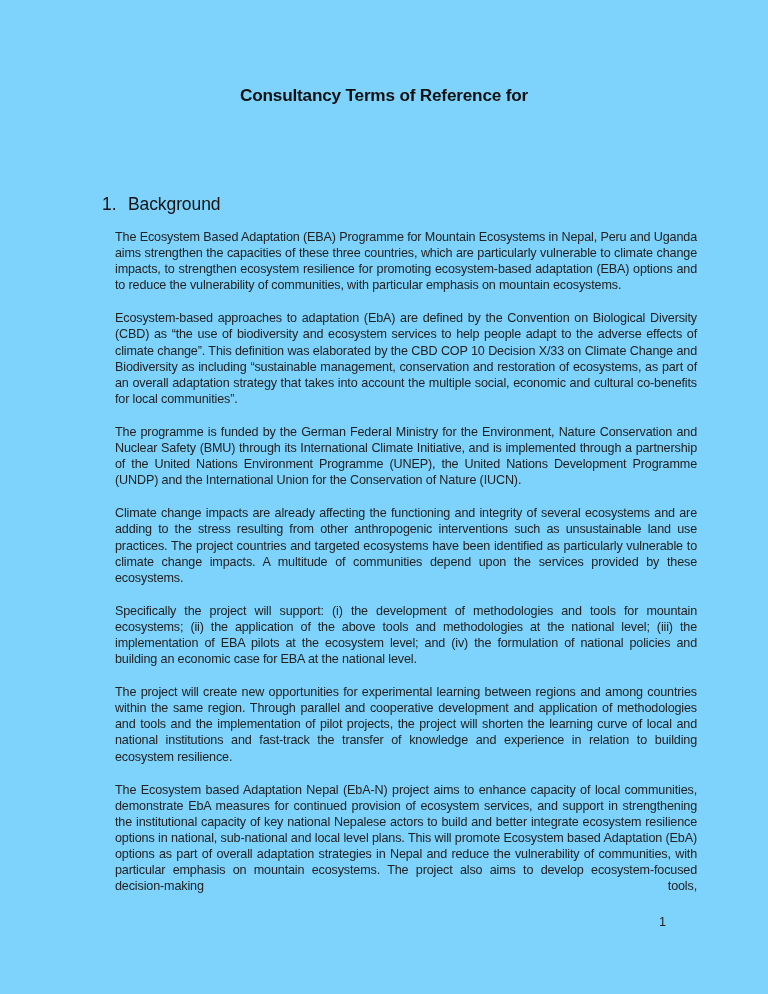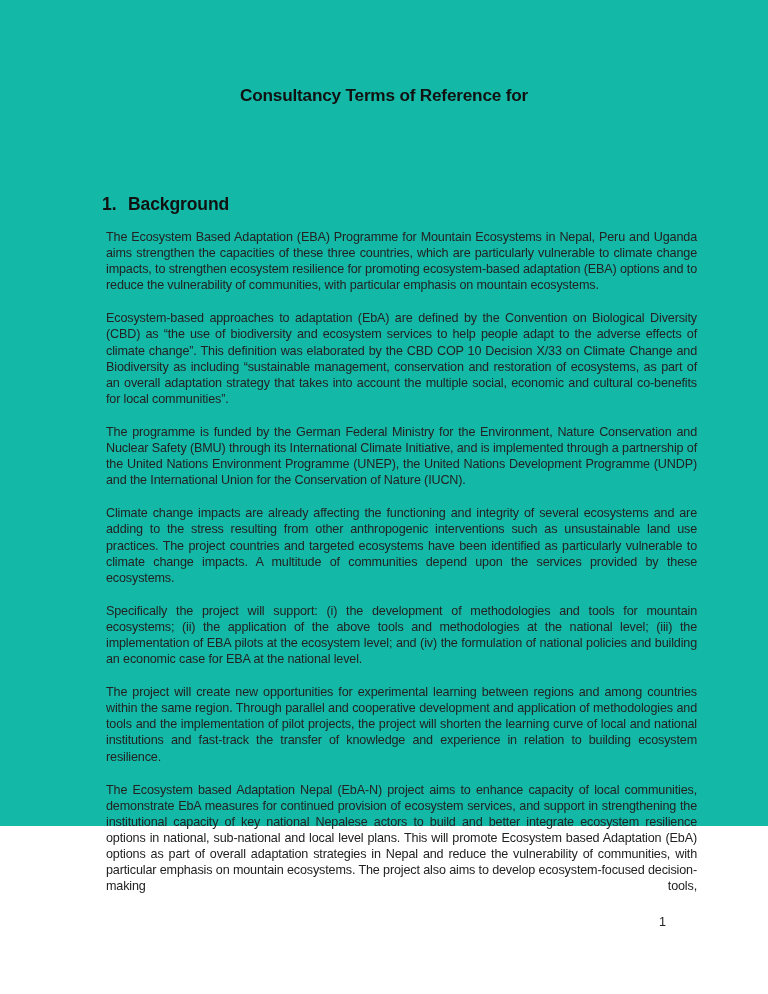--- a/index.html
+++ b/index.html
@@ -11,22 +11,22 @@
       width: 768px;
       height: 994px;
       position: relative;
       overflow: hidden;
       font-family: "Liberation Sans", sans-serif;
       color: #1a1a1a;
     }
     .page {
       position: absolute;
       left: 0; top: 0;
-      width: 768px; height: 826px;
-      background: #14b8a6;
+      width: 768px; height: 994px;
+      background: #7dd3fc;
     }
     .title-block {
       position: absolute;
       left: 100px;
       width: 568px;
       top: 84px;
       text-align: center;
       font-weight: bold;
       font-size: 17.2px;
       line-height: 23px;
@@ -34,37 +34,37 @@
       letter-spacing: -0.2px;
     }
     .title-line1 {
       display: block;
       margin-bottom: 1px;
     }
     .heading {
       position: absolute;
       left: 102px;
       top: 194px;
-      font-weight: bold;
+      font-weight: normal;
       font-size: 17.5px;
       color: #111;
       letter-spacing: -0.1px;
     }
     .heading .num {
       display: inline-block;
       width: 26px;
     }
     .body-text {
       position: absolute;
       left: 102px;
       width: 595px;
       top: 229px;
     }
     .para {
-      margin: 0 0 17px 4px;
+      margin: 0 0 17px 13px;
       font-size: 12.6px;
       line-height: 16.1px;
       text-align: justify;
       color: #222;
       letter-spacing: -0.15px;
     }
     .para.last {
       text-align-last: justify;
     }
     .page-number {

